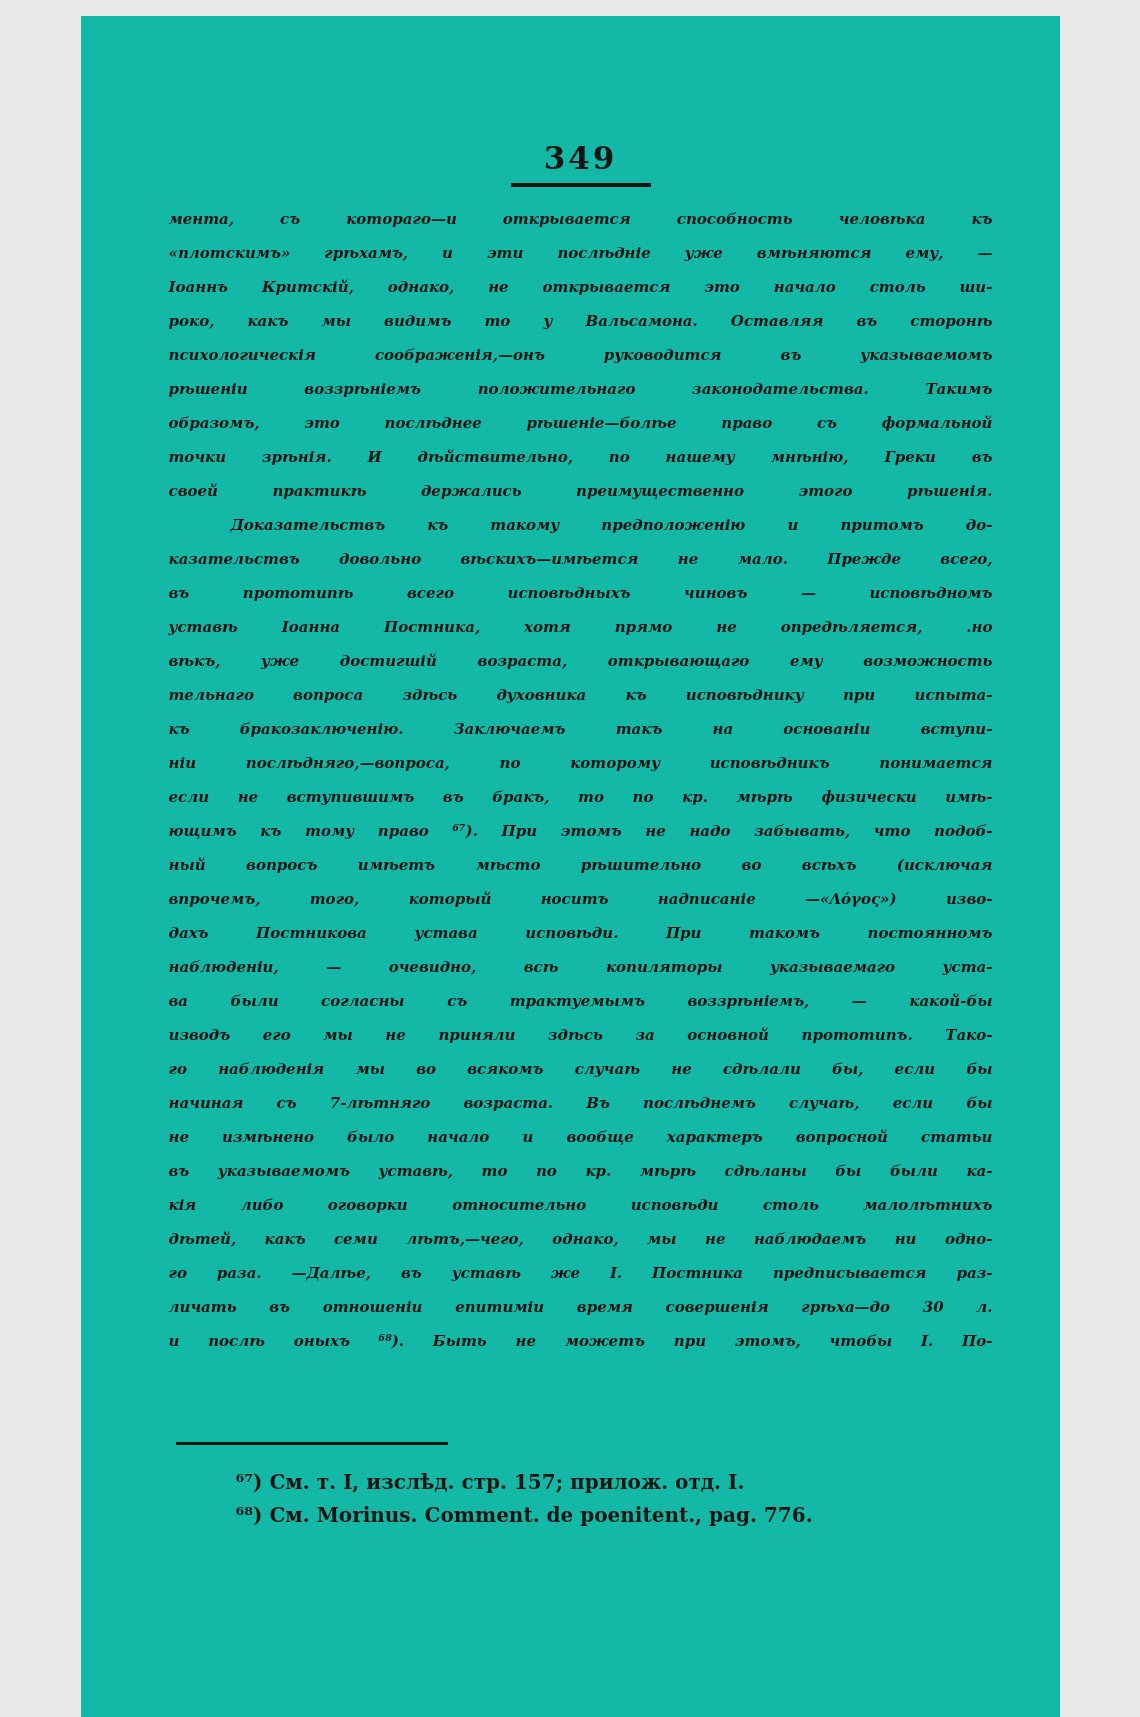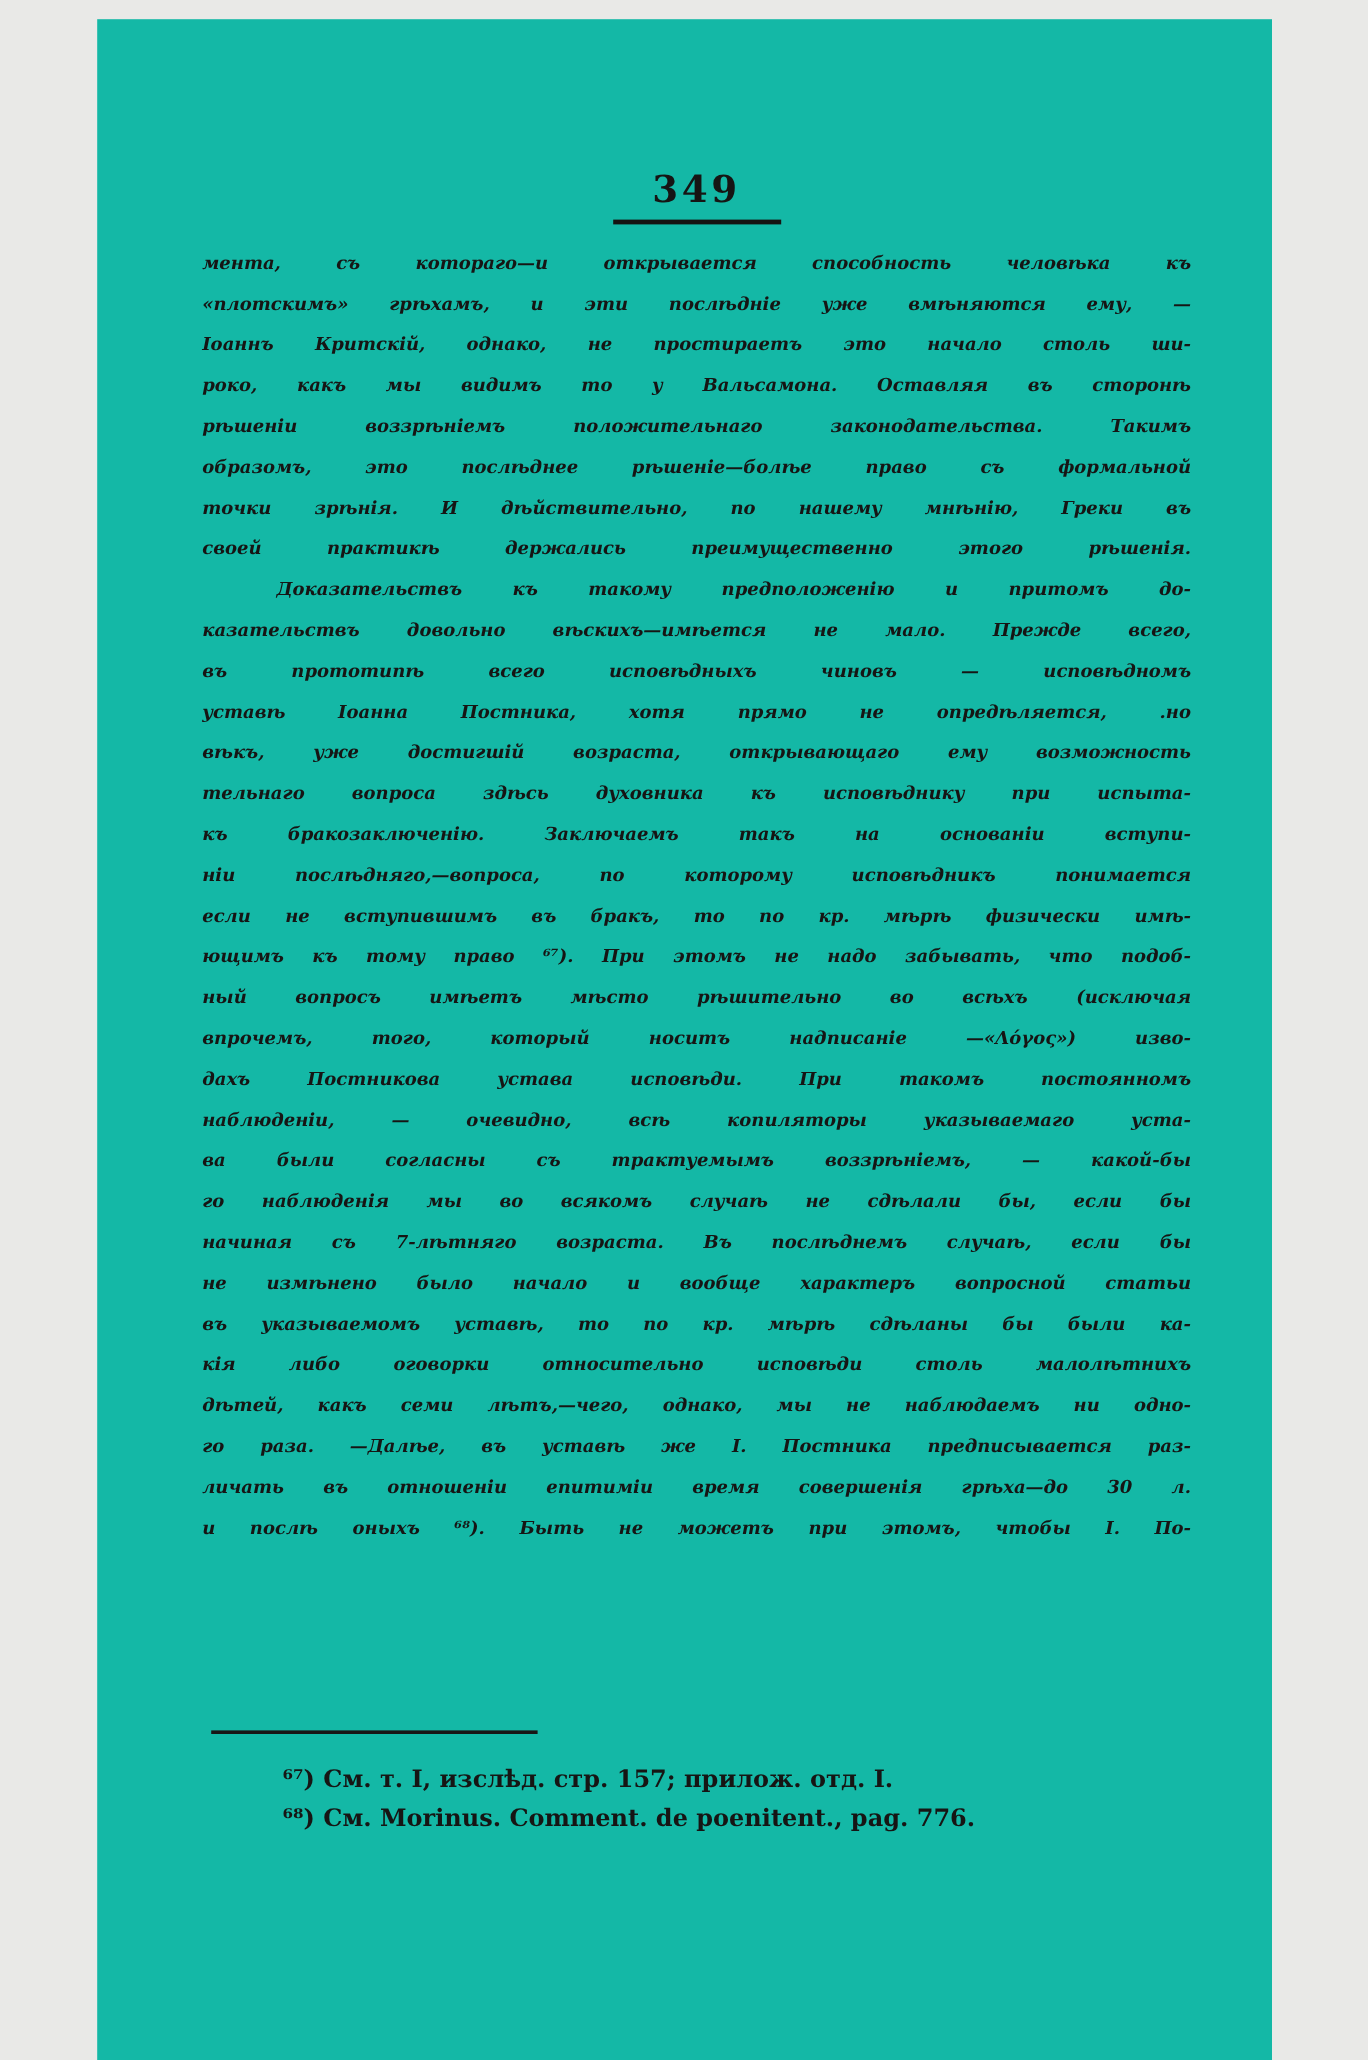--- a/index.html
+++ b/index.html
@@ -81,41 +81,43 @@
 <div class="page">
 
   <div class="page-header">
     <div class="page-number">349</div>
     <div class="page-number-rule"></div>
   </div>
 
   <div class="text-block">
       <div class="line">мента, съ котораго—и открывается способность человѣка къ</div>
       <div class="line">«плотскимъ» грѣхамъ, и эти послѣдніе уже вмѣняются ему, —</div>
-      <div class="line">Іоаннъ Критскій, однако, не простираетъ это начало столь ши-</div>
+      <div class="line">Іоаннъ Критскій, однако, не открывается это начало столь ши-</div>
       <div class="line">роко, какъ мы видимъ то у Вальсамона. Оставляя въ сторонѣ</div>
+      <div class="line">психологическія соображенія,—онъ руководится въ указываемомъ</div>
       <div class="line">рѣшеніи воззрѣніемъ положительнаго законодательства. Такимъ</div>
       <div class="line">образомъ, это послѣднее рѣшеніе—болѣе право съ формальной</div>
       <div class="line">точки зрѣнія. И дѣйствительно, по нашему мнѣнію, Греки въ</div>
       <div class="line">своей практикѣ держались преимущественно этого рѣшенія.</div>
       <div class="line indent">Доказательствъ къ такому предположенію и притомъ до-</div>
       <div class="line">казательствъ довольно вѣскихъ—имѣется не мало. Прежде всего,</div>
       <div class="line">въ прототипѣ всего исповѣдныхъ чиновъ — исповѣдномъ</div>
       <div class="line">уставѣ Іоанна Постника, хотя прямо не опредѣляется, .но</div>
       <div class="line">вѣкъ, уже достигшій возраста, открывающаго ему возможность</div>
       <div class="line">тельнаго вопроса здѣсь духовника къ исповѣднику при испыта-</div>
       <div class="line">къ бракозаключенію. Заключаемъ такъ на основаніи вступи-</div>
       <div class="line">ніи послѣдняго,—вопроса, по которому исповѣдникъ понимается</div>
       <div class="line">если не вступившимъ въ бракъ, то по кр. мѣрѣ физически имѣ-</div>
       <div class="line">ющимъ къ тому право ⁶⁷). При этомъ не надо забывать, что подоб-</div>
       <div class="line">ный вопросъ имѣетъ мѣсто рѣшительно во всѣхъ (исключая</div>
       <div class="line">впрочемъ, того, который носитъ надписаніе —«Λόγος») изво-</div>
       <div class="line">дахъ Постникова устава исповѣди. При такомъ постоянномъ</div>
       <div class="line">наблюденіи, — очевидно, всѣ копиляторы указываемаго уста-</div>
       <div class="line">ва были согласны съ трактуемымъ воззрѣніемъ, — какой-бы</div>
+      <div class="line">изводъ его мы не приняли здѣсь за основной прототипъ. Тако-</div>
       <div class="line">го наблюденія мы во всякомъ случаѣ не сдѣлали бы, если бы</div>
       <div class="line">начиная съ 7-лѣтняго возраста. Въ послѣднемъ случаѣ, если бы</div>
       <div class="line">не измѣнено было начало и вообще характеръ вопросной статьи</div>
       <div class="line">въ указываемомъ уставѣ, то по кр. мѣрѣ сдѣланы бы были ка-</div>
       <div class="line">кія либо оговорки относительно исповѣди столь малолѣтнихъ</div>
       <div class="line">дѣтей, какъ семи лѣтъ,—чего, однако, мы не наблюдаемъ ни одно-</div>
       <div class="line">го раза. —Далѣе, въ уставѣ же І. Постника предписывается раз-</div>
       <div class="line">личать въ отношеніи епитиміи время совершенія грѣха—до 30 л.</div>
       <div class="line">и послѣ оныхъ ⁶⁸). Быть не можетъ при этомъ, чтобы І. По-</div>
     </div>

